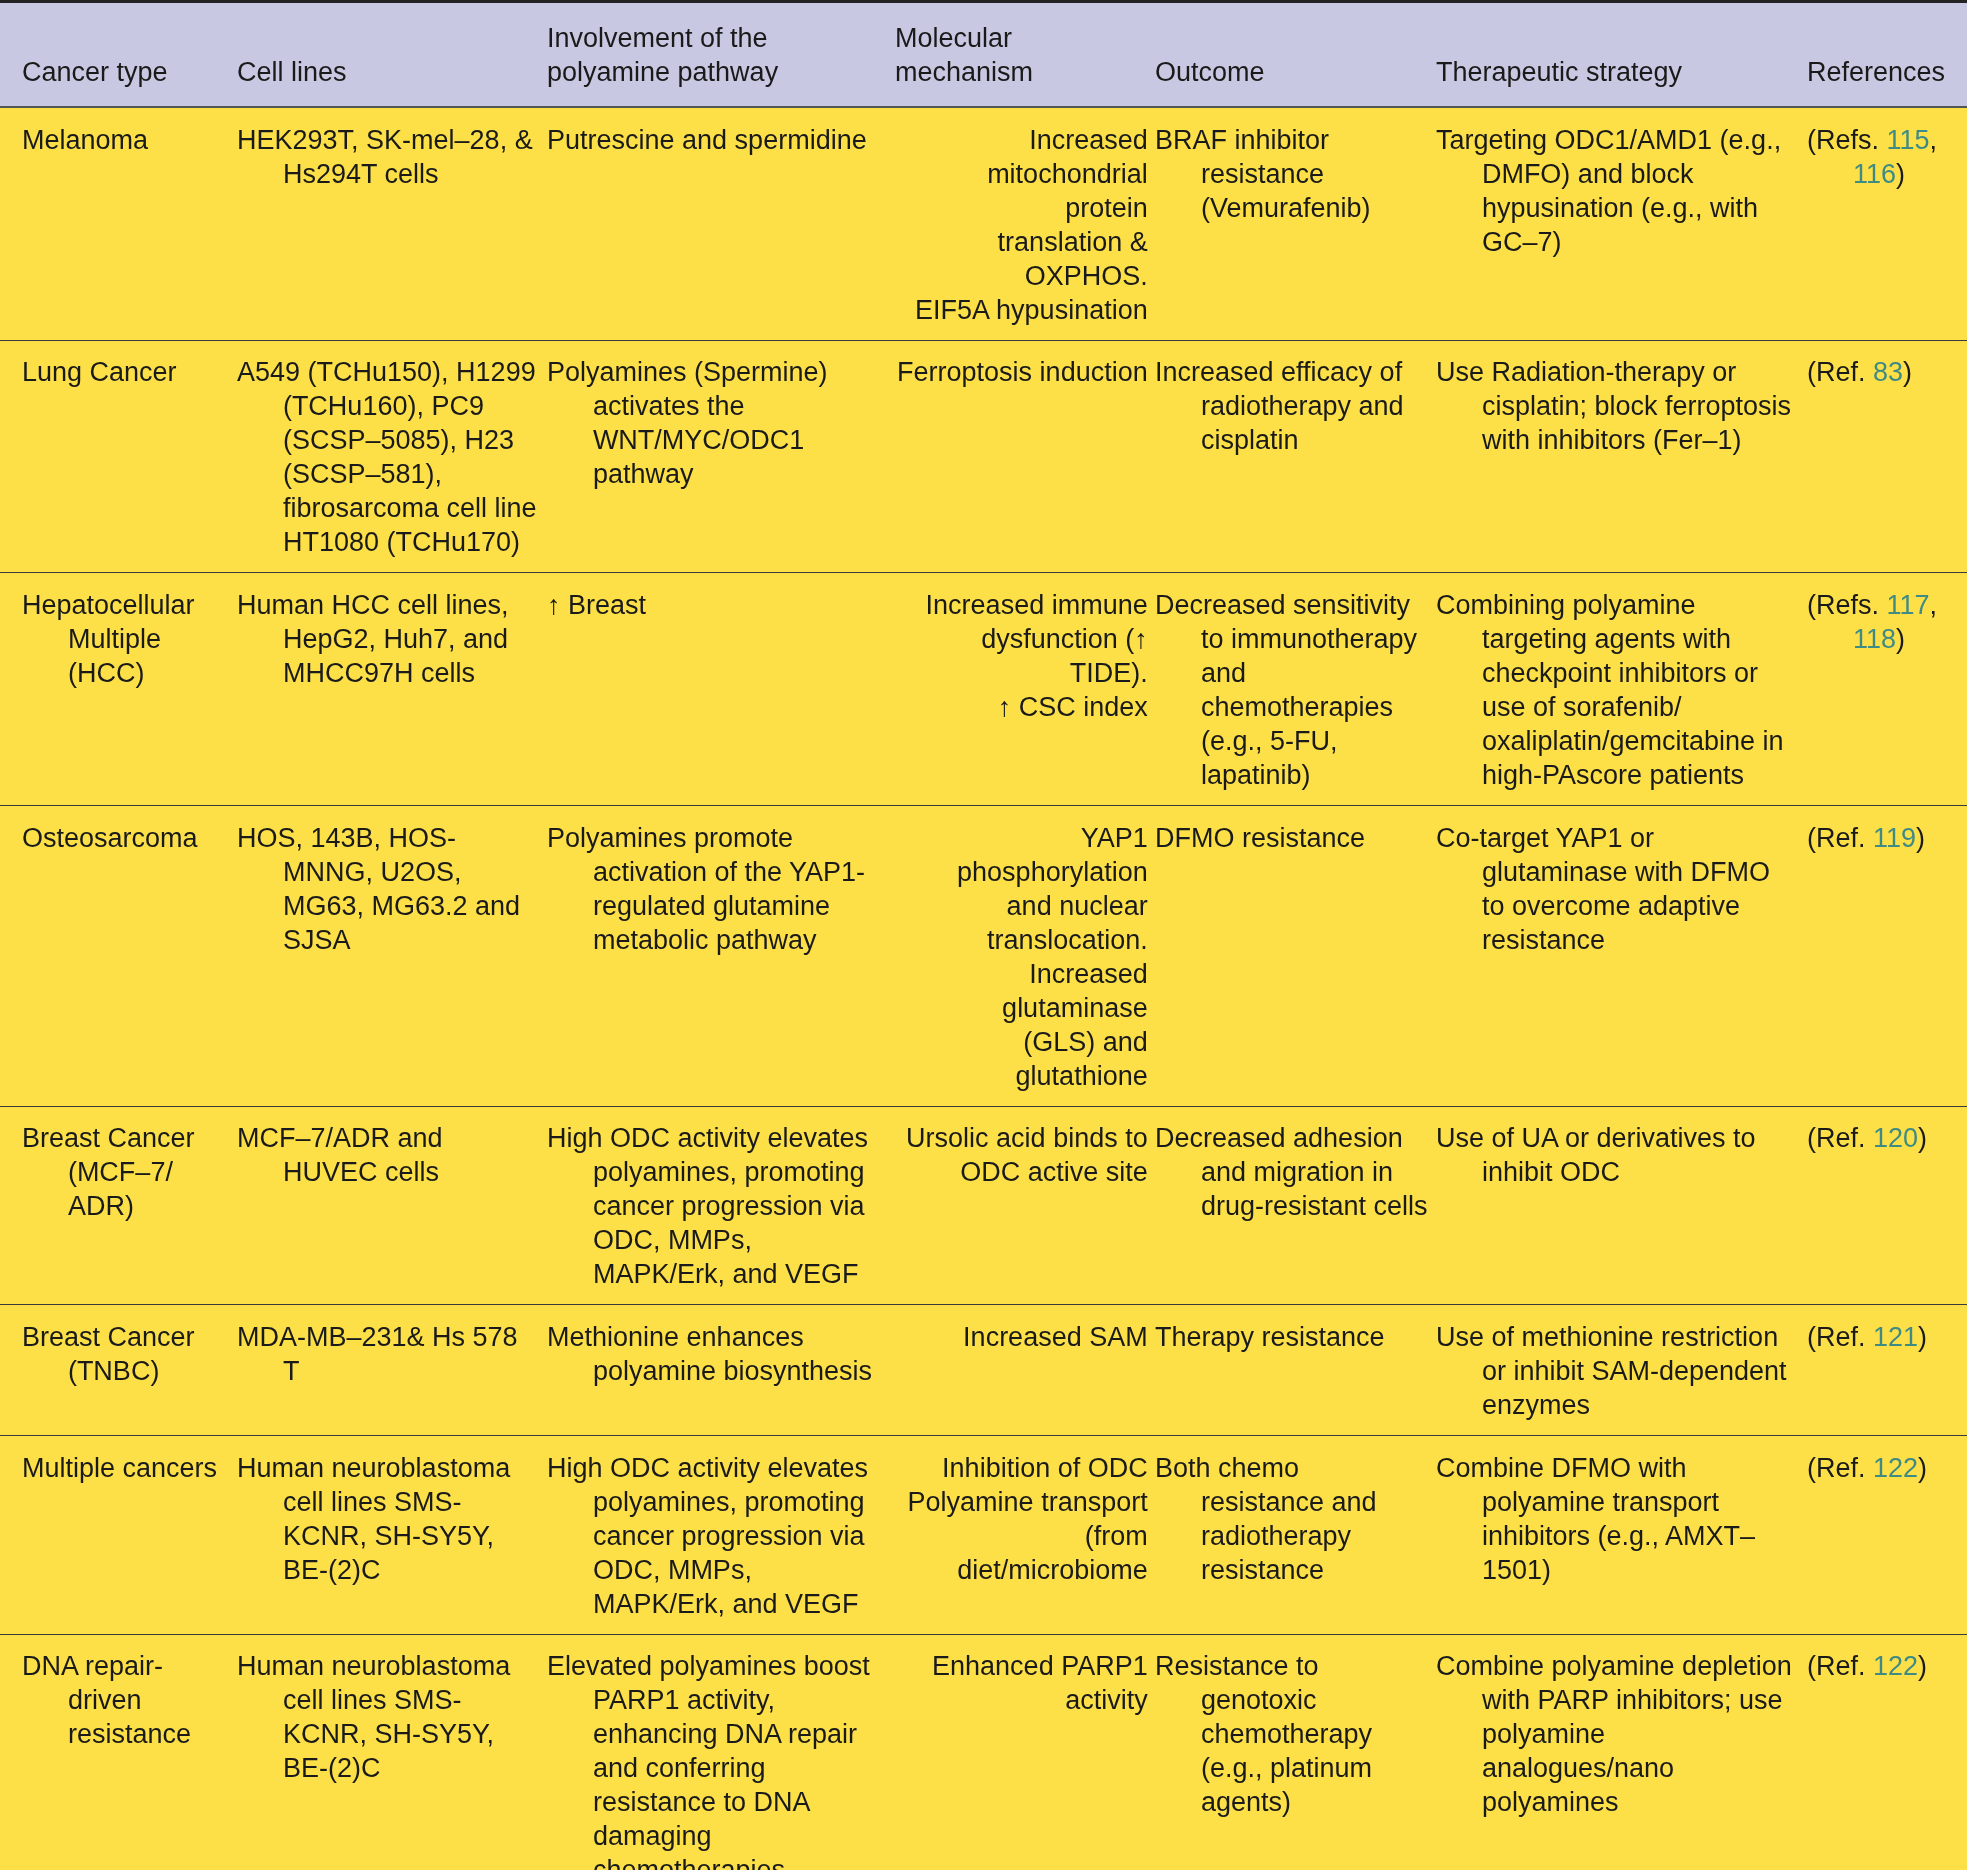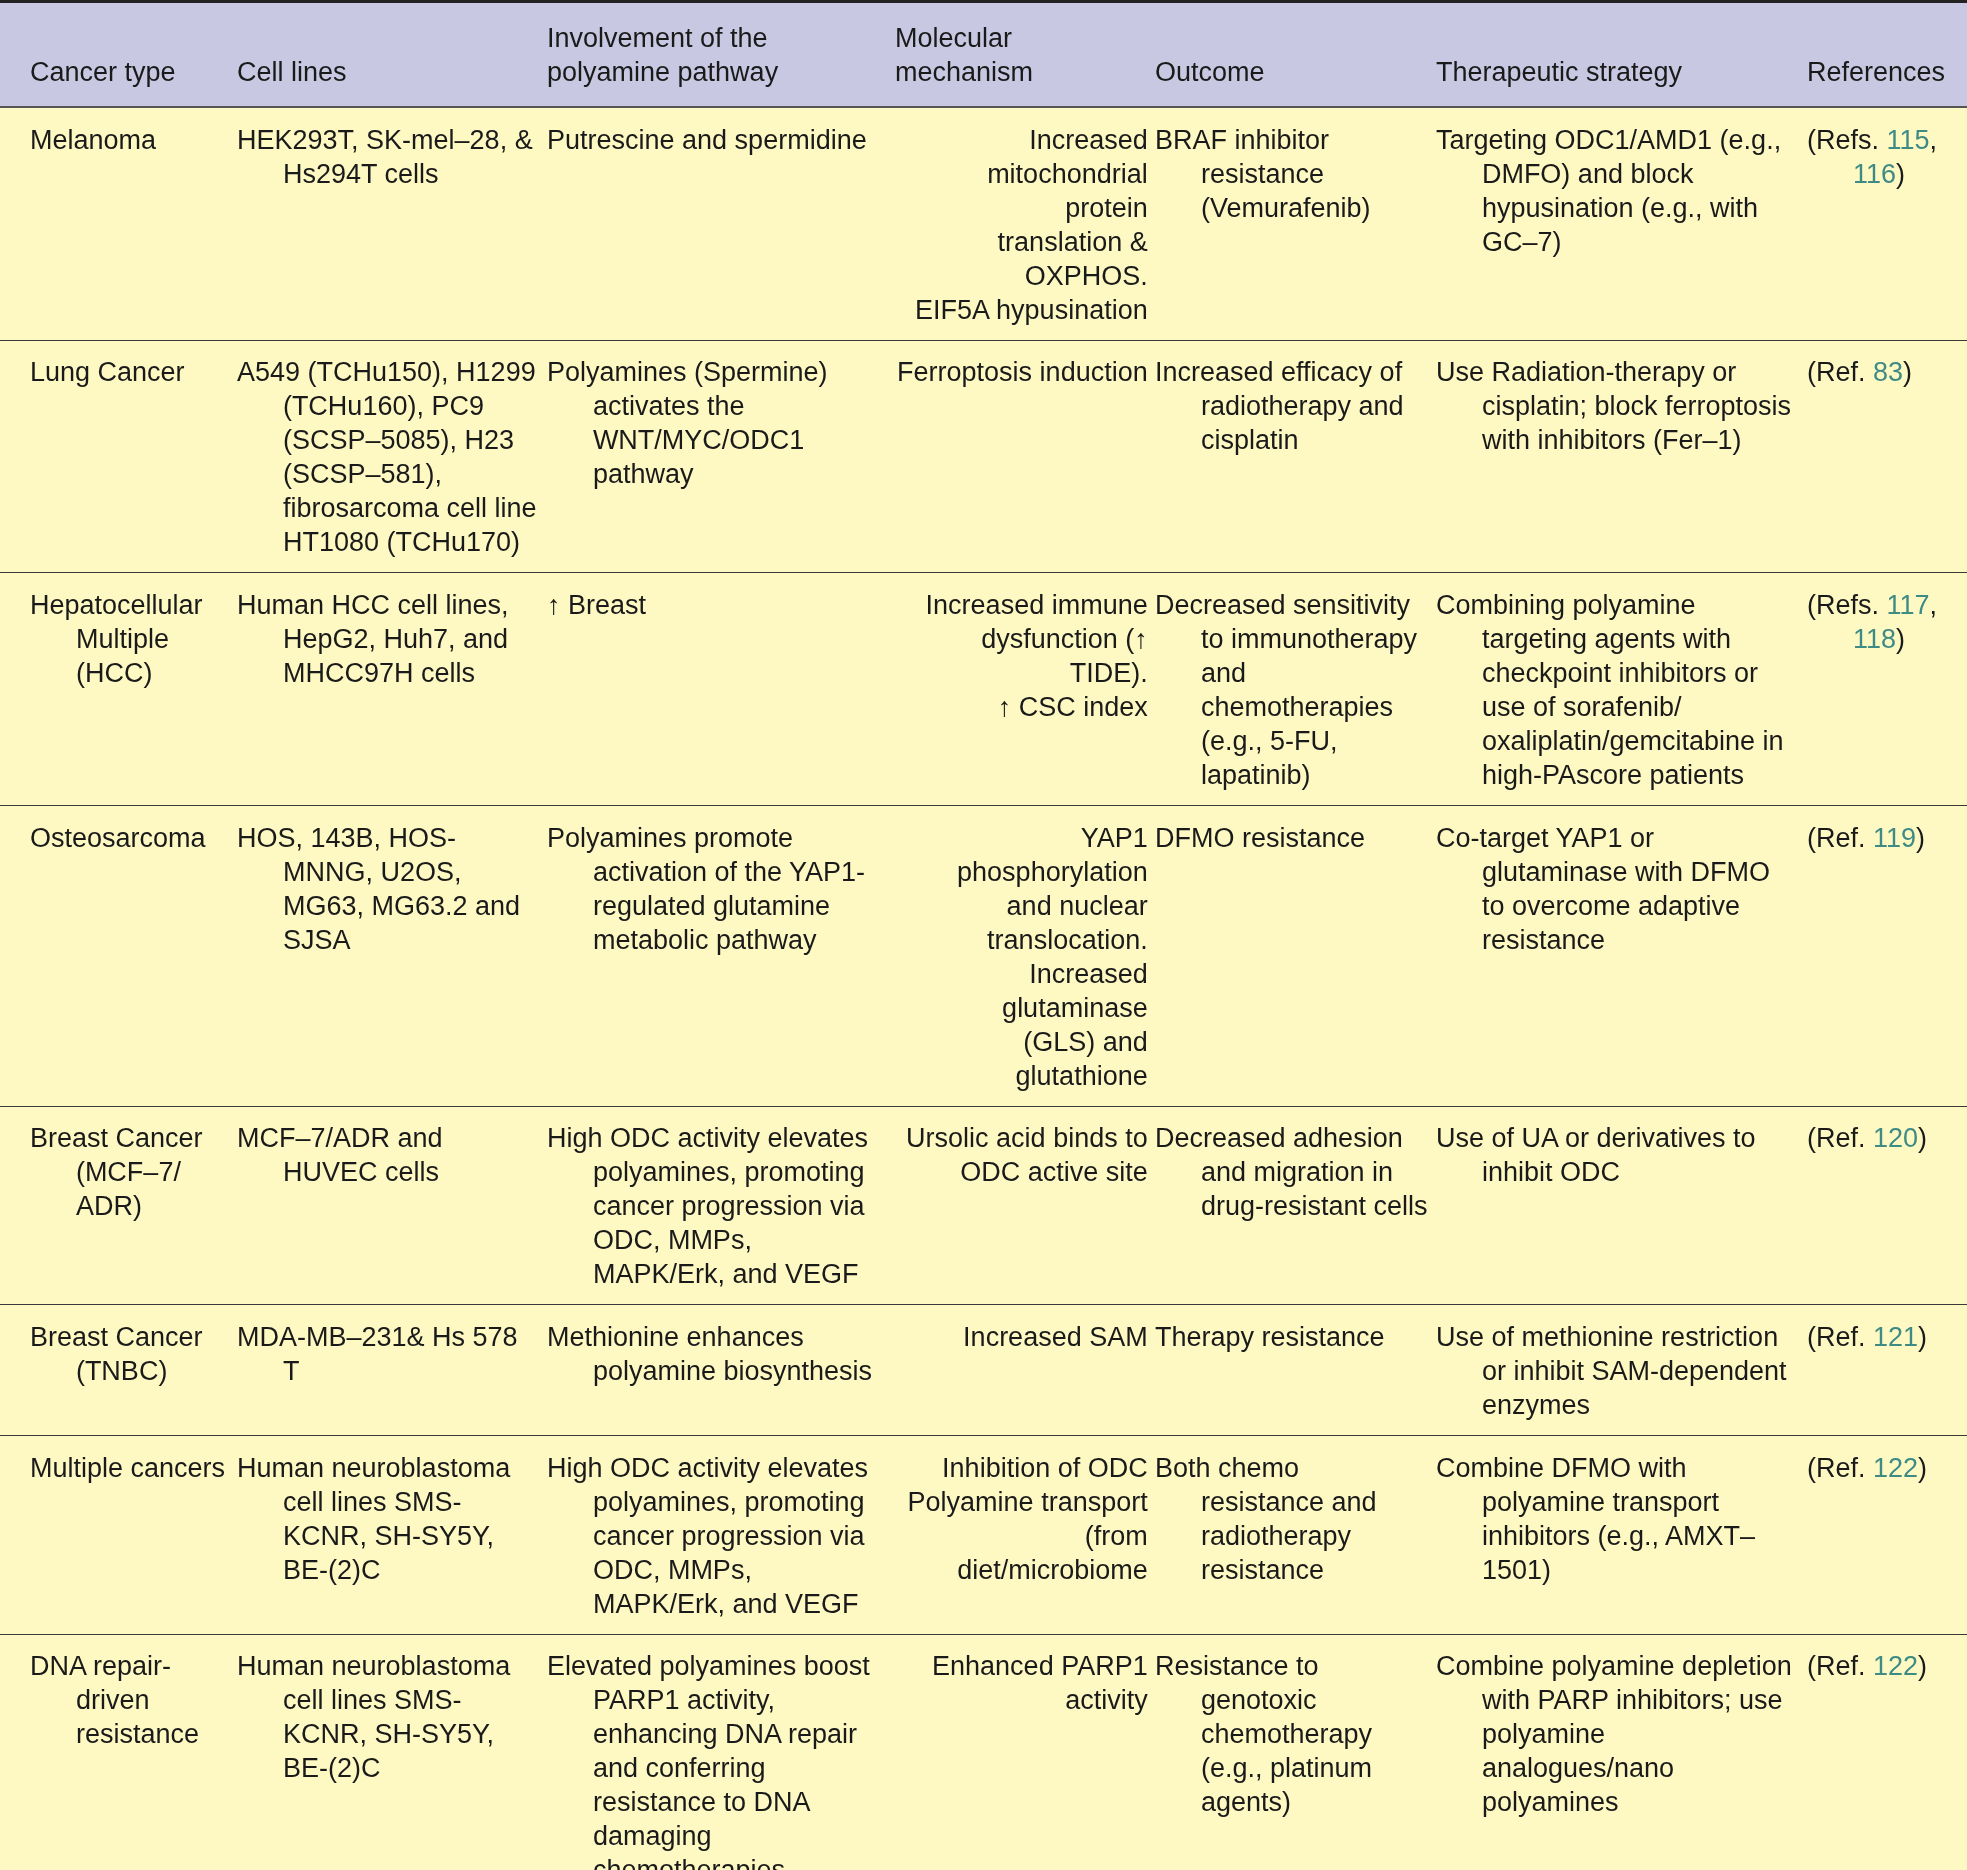--- a/index.html
+++ b/index.html
@@ -31,42 +31,42 @@
     border-bottom: 2.8px solid #555;
   }
   thead th {
     text-align: left;
     font-weight: normal;
     vertical-align: bottom;
     padding: 18.4px 0 16.5px 0;
     height: 66px;
   }
   tbody tr {
-    background: #fef9c3;
+    background: #fde047;
     border-bottom: 1.8px solid #3a3a3a;
   }
   tbody tr.last { border-bottom: 3.7px solid #222; }
   td {
     vertical-align: top;
     padding: 14.7px 0 13px 0;
   }
   td .cell, th .cell {
     padding-left: 1.7em;
     text-indent: -1.7em;
     padding-right: 7.3px;
   }
   td .cell .line { display: block; text-align: right; }
   col.col1 { width: 237px; }
   col.col2 { width: 310px; }
   col.col3 { width: 348px; }
   col.col4 { width: 260px; }
   col.col5 { width: 281px; }
   col.col6 { width: 371px; }
   col.col7 { width: 160px; }
-  td:first-child, th:first-child { padding-left: 30px; }
+  td:first-child, th:first-child { padding-left: 22px; }
   .ref-link { color: #3e8a84; }
 </style>
 </head>
 <body>
 
 <div class="table-wrap">
   <table>
     <colgroup>
       <col class="col1">
         <col class="col2">

